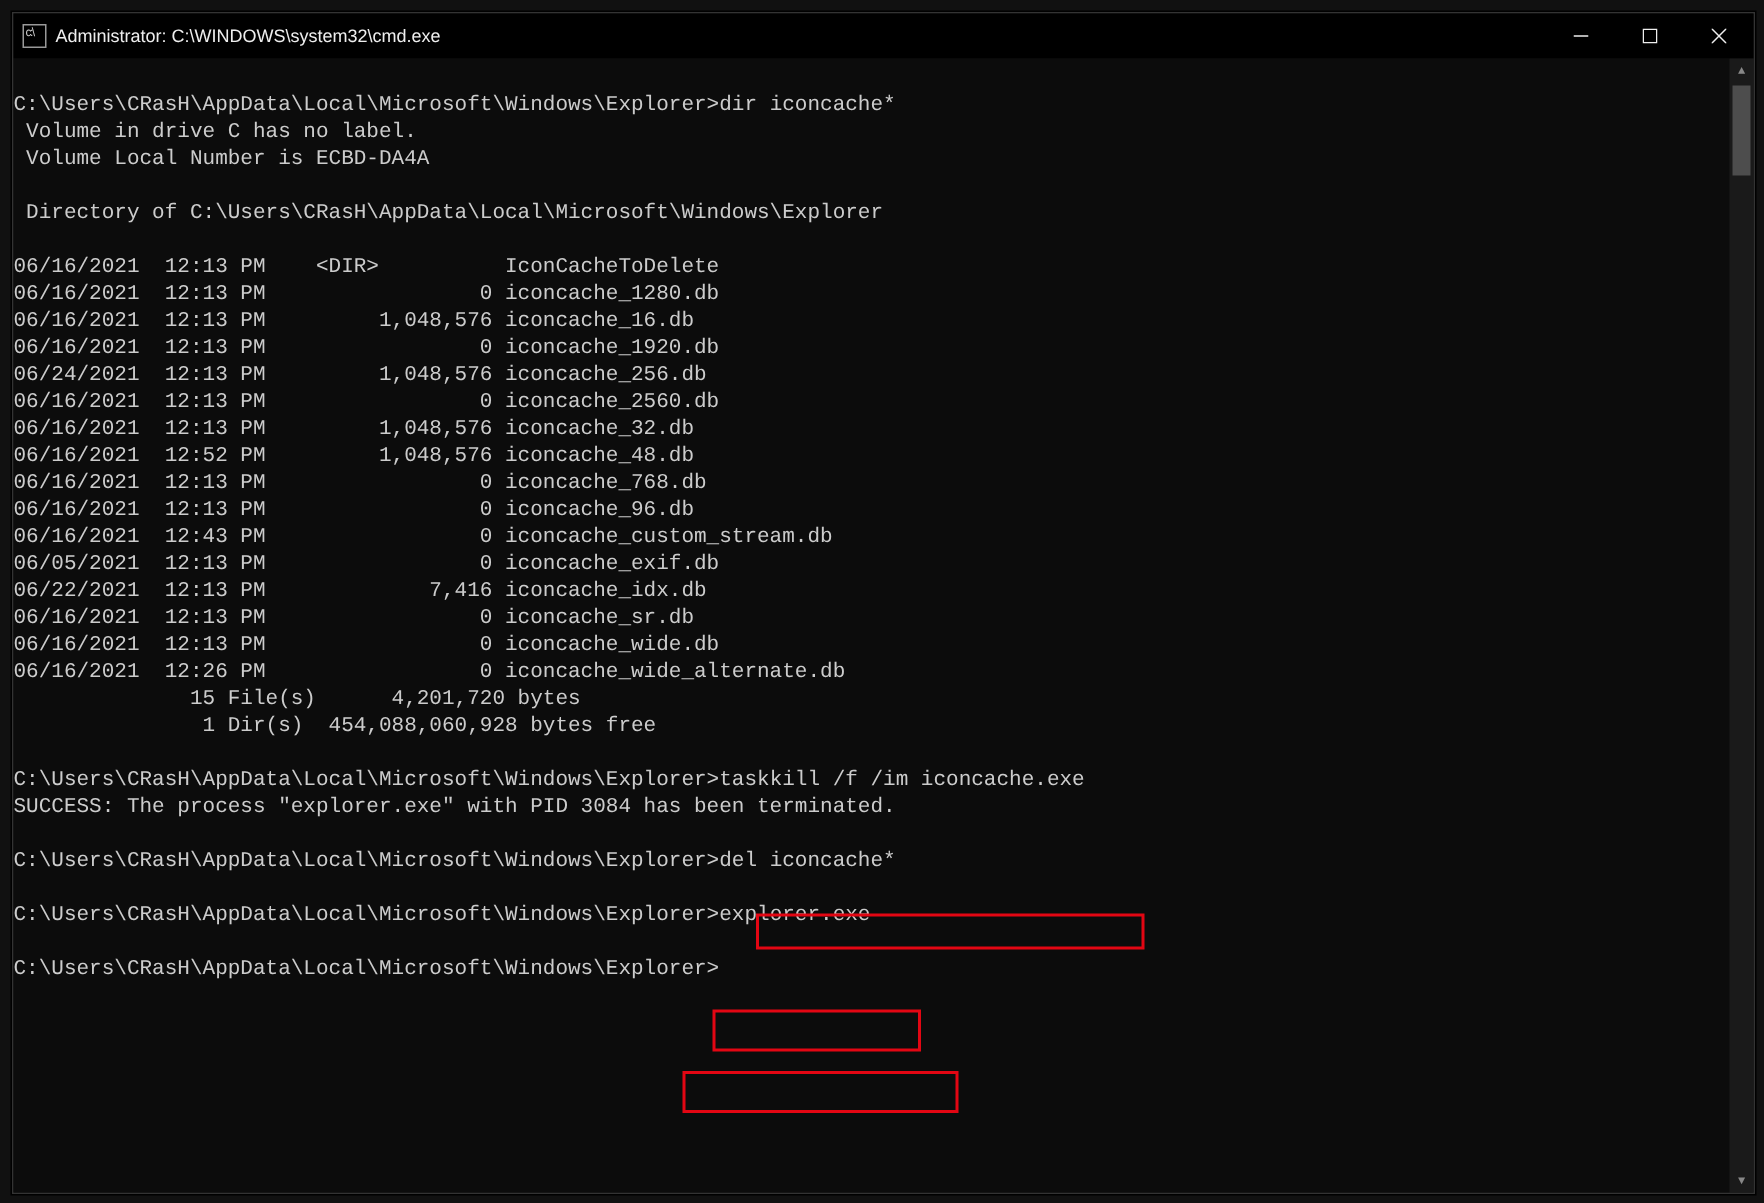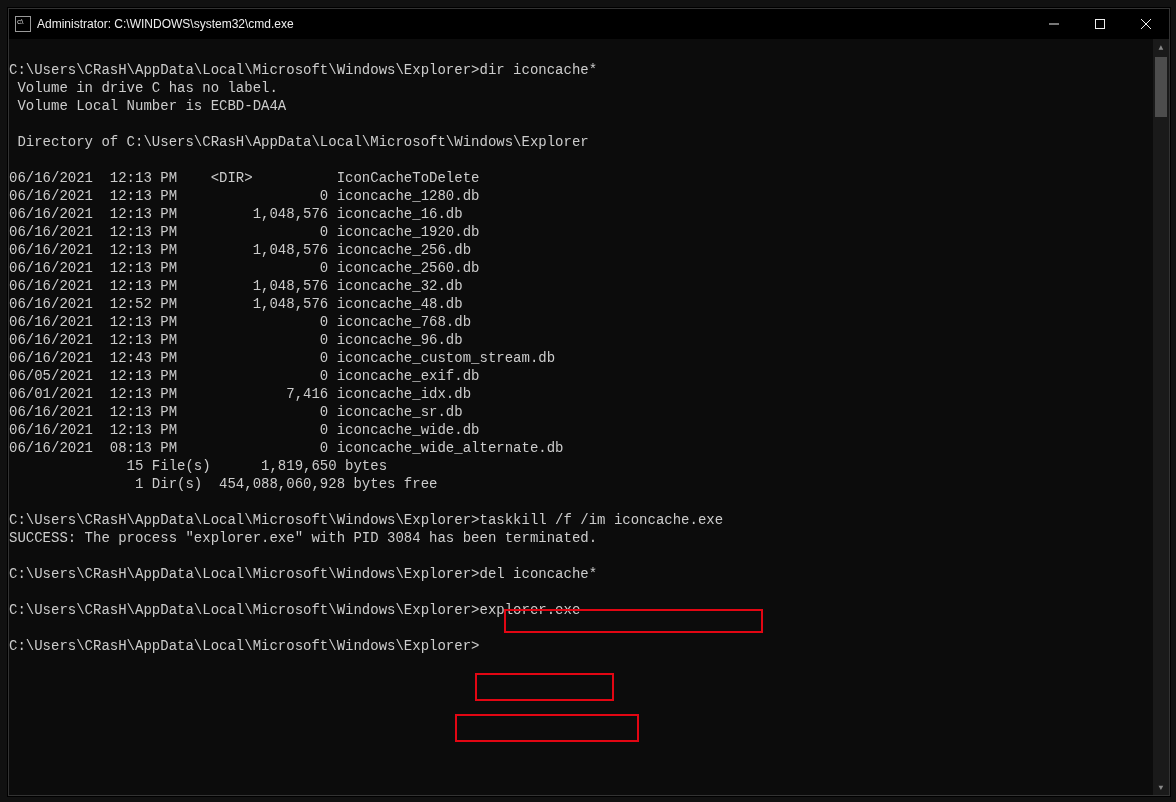--- a/index.html
+++ b/index.html
@@ -157,33 +157,33 @@
 </span><span><span>C:\Users\CRasH\AppData\Local\Microsoft\Windows\Explorer&gt;</span><span>dir iconcache*</span></span>
 <span> Volume in drive C has no label.</span>
 <span> Volume Local Number is ECBD-DA4A</span>
 
 <span> Directory of C:\Users\CRasH\AppData\Local\Microsoft\Windows\Explorer</span>
 
 <span>06/16/2021  12:13 PM    &lt;DIR&gt;          IconCacheToDelete</span>
 <span>06/16/2021  12:13 PM                 0 iconcache_1280.db</span>
 <span>06/16/2021  12:13 PM         1,048,576 iconcache_16.db</span>
 <span>06/16/2021  12:13 PM                 0 iconcache_1920.db</span>
-<span>06/16/2021  12:13 PM         1,048,576 iconcache_256.db</span>
+<span>06/24/2021  12:13 PM         1,048,576 iconcache_256.db</span>
 <span>06/16/2021  12:13 PM                 0 iconcache_2560.db</span>
 <span>06/16/2021  12:13 PM         1,048,576 iconcache_32.db</span>
 <span>06/16/2021  12:52 PM         1,048,576 iconcache_48.db</span>
 <span>06/16/2021  12:13 PM                 0 iconcache_768.db</span>
 <span>06/16/2021  12:13 PM                 0 iconcache_96.db</span>
 <span>06/16/2021  12:43 PM                 0 iconcache_custom_stream.db</span>
 <span>06/05/2021  12:13 PM                 0 iconcache_exif.db</span>
-<span>06/01/2021  12:13 PM             7,416 iconcache_idx.db</span>
+<span>06/22/2021  12:13 PM             7,416 iconcache_idx.db</span>
 <span>06/16/2021  12:13 PM                 0 iconcache_sr.db</span>
 <span>06/16/2021  12:13 PM                 0 iconcache_wide.db</span>
-<span>06/16/2021  08:13 PM                 0 iconcache_wide_alternate.db</span>
-<span>              15 File(s)      1,819,650 bytes</span>
+<span>06/16/2021  12:26 PM                 0 iconcache_wide_alternate.db</span>
+<span>              15 File(s)      4,201,720 bytes</span>
 <span>               1 Dir(s)  454,088,060,928 bytes free</span>
 
 <span><span>C:\Users\CRasH\AppData\Local\Microsoft\Windows\Explorer&gt;</span><span>taskkill /f /im iconcache.exe</span></span>
 <span>SUCCESS: The process "explorer.exe" with PID 3084 has been terminated.</span>
 
 <span><span>C:\Users\CRasH\AppData\Local\Microsoft\Windows\Explorer&gt;</span><span>del iconcache*</span></span>
 
 <span><span>C:\Users\CRasH\AppData\Local\Microsoft\Windows\Explorer&gt;</span><span>explorer.exe</span></span>
 
 <span><span>C:\Users\CRasH\AppData\Local\Microsoft\Windows\Explorer&gt;</span></span></pre>

